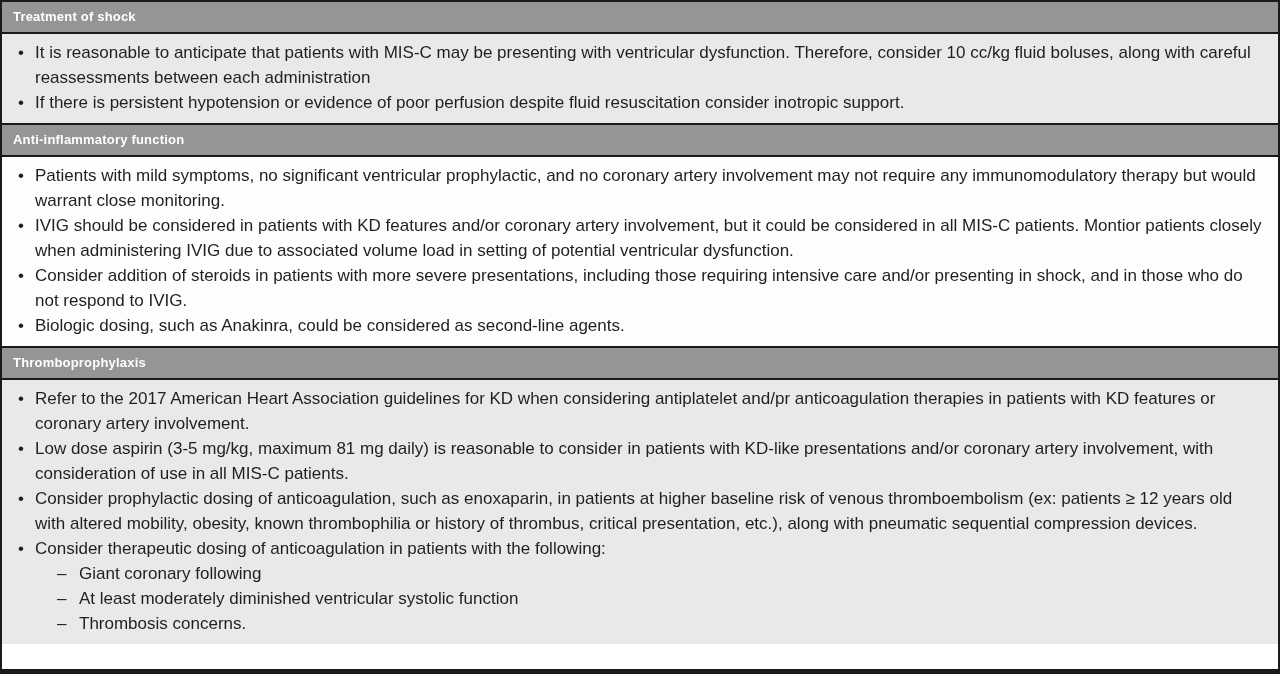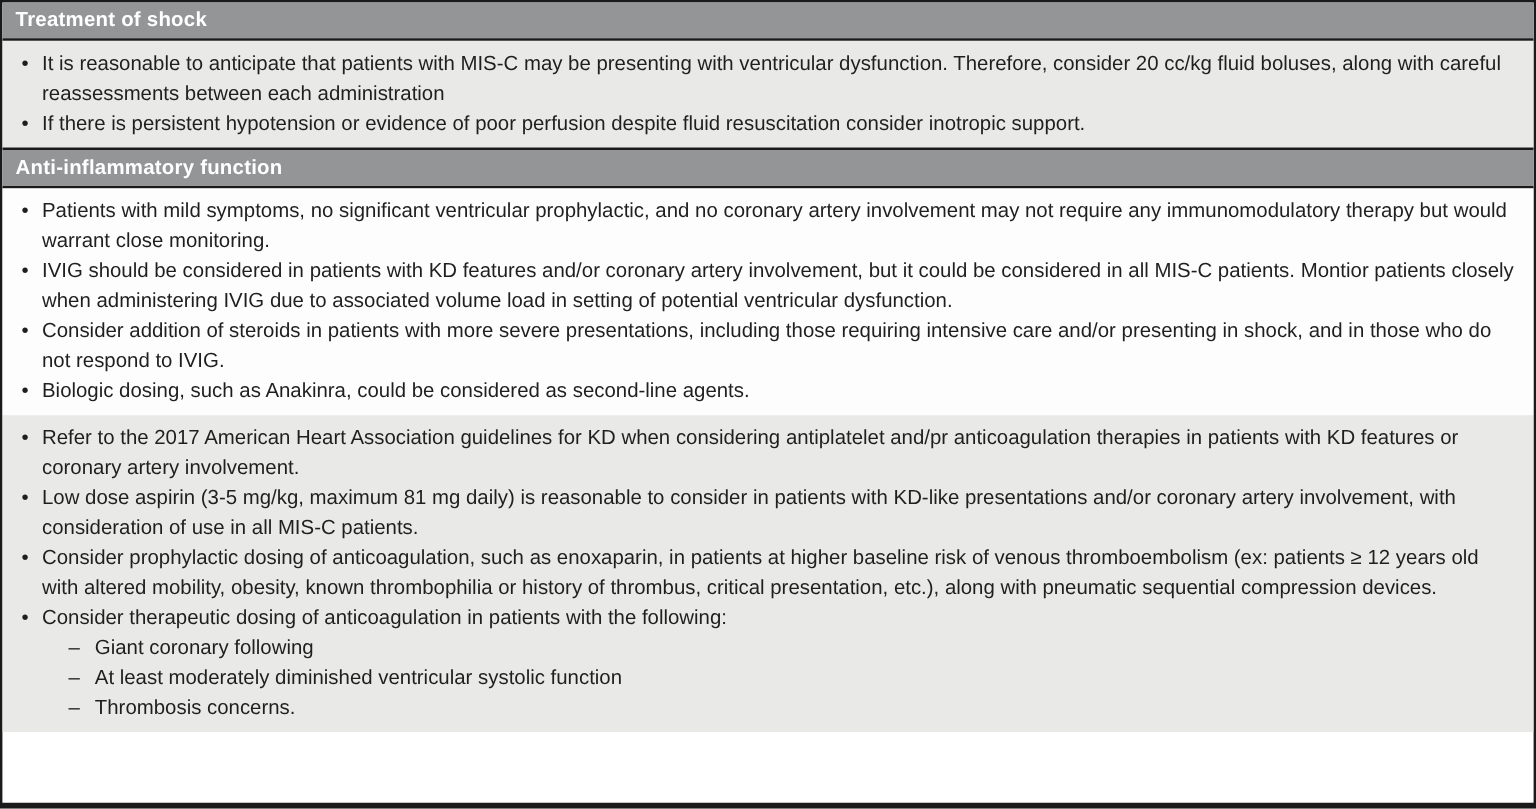--- a/index.html
+++ b/index.html
@@ -17,21 +17,21 @@
     border-top: 2px solid var(--border);
     border-bottom: 5px solid var(--border);
     overflow: hidden;
     display: flex;
     flex-direction: column;
   }
   .sec-header {
     background: var(--header-bg);
     color: var(--header-text);
     font-weight: bold;
-    font-size: 17px;
+    font-size: 13px;
     letter-spacing: 0.2px;
     padding: 6px 10px 6px 11px;
     border-top: 2px solid var(--border);
     border-bottom: 2px solid var(--border);
     line-height: 18px;
     flex: none;
   }
   section:first-child .sec-header { border-top: none; }
   .sec-body {
     padding: 6px 8px 8px 16px;
@@ -56,21 +56,21 @@
 </style>
 </head>
 <body>
 
 <div class="table-wrap" id="table-root">
     <section>
       <div class="sec-header">Treatment of shock</div>
       <div class="sec-body shaded">
         <div class="item">
           <span class="marker">•</span>
-          <div class="item-text">It is reasonable to anticipate that patients with MIS-C may be presenting with ventricular dysfunction. Therefore, consider 20 cc/kg fluid boluses, along with careful reassessments between each administration</div>
+          <div class="item-text">It is reasonable to anticipate that patients with MIS-C may be presenting with ventricular dysfunction. Therefore, consider 10 cc/kg fluid boluses, along with careful reassessments between each administration</div>
         </div>
         <div class="item">
           <span class="marker">•</span>
           <div class="item-text">If there is persistent hypotension or evidence of poor perfusion despite fluid resuscitation consider inotropic support.</div>
         </div>
       </div>
     </section>
     <section>
       <div class="sec-header">Anti-inflammatory function</div>
       <div class="sec-body plain">
@@ -86,20 +86,21 @@
           <span class="marker">•</span>
           <div class="item-text">Consider addition of steroids in patients with more severe presentations, including those requiring intensive care and/or presenting in shock, and in those who do not respond to IVIG.</div>
         </div>
         <div class="item">
           <span class="marker">•</span>
           <div class="item-text">Biologic dosing, such as Anakinra, could be considered as second-line agents.</div>
         </div>
       </div>
     </section>
     <section class="grow">
+      <div class="sec-header">Thromboprophylaxis</div>
       <div class="sec-body shaded grow">
         <div class="item">
           <span class="marker">•</span>
           <div class="item-text">Refer to the 2017 American Heart Association guidelines for KD when considering antiplatelet and/pr anticoagulation therapies in patients with KD features or coronary artery involvement.</div>
         </div>
         <div class="item">
           <span class="marker">•</span>
           <div class="item-text">Low dose aspirin (3-5 mg/kg, maximum 81 mg daily) is reasonable to consider in patients with KD-like presentations and/or coronary artery involvement, with consideration of use in all MIS-C patients.</div>
         </div>
         <div class="item">

